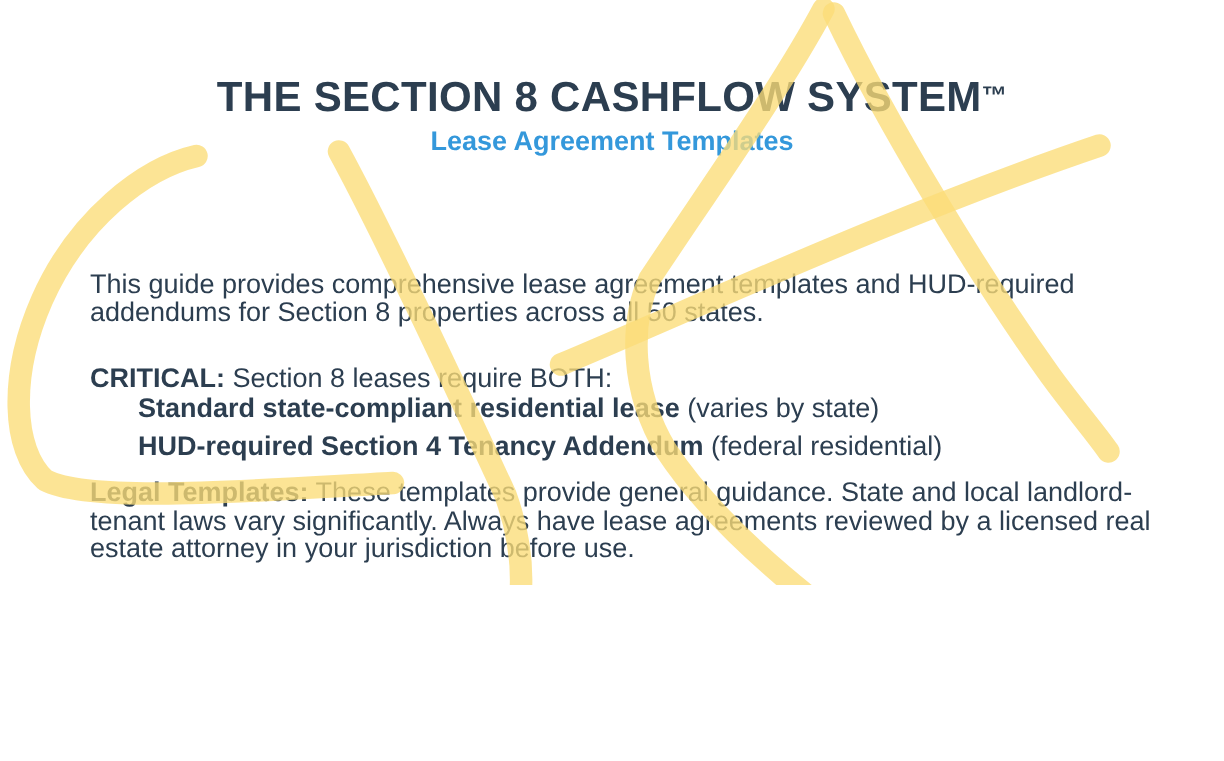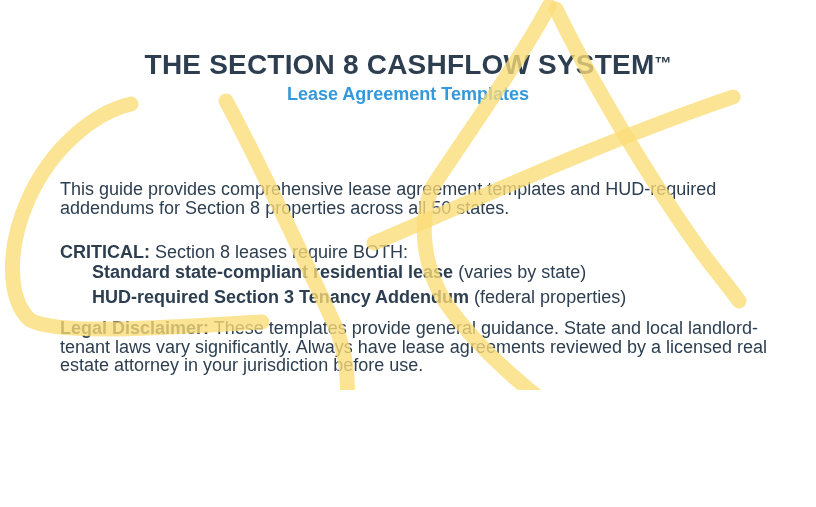--- a/index.html
+++ b/index.html
@@ -108,26 +108,26 @@
       <span class="b">CRITICAL:</span>
       <span class="normal">Section 8 leases require BOTH:</span>
     </div>
 
     <div class="body-block" id="requirement-1">
       <span class="b">Standard state-compliant residential lease</span>
       <span class="normal">(varies by state)</span>
     </div>
 
     <div class="body-block" id="requirement-2">
-      <span class="b">HUD-required Section 3 Tenancy Addendum</span>
-      <span class="normal">(federal properties)</span>
+      <span class="b">HUD-required Section 4 Tenancy Addendum</span>
+      <span class="normal">(federal residential)</span>
     </div>
 
     <div class="body-block" id="disclaimer">
-      <span class="b">Legal Disclaimer:</span>
+      <span class="b">Legal Templates:</span>
       <span class="normal">These templates provide general guidance. State and local landlord-tenant laws vary significantly. Always have lease agreements reviewed by a licensed real estate attorney in your jurisdiction before use.</span>
     </div>
 
   </div>
 
   <svg id="annotation-layer" viewBox="0 0 816 507" width="816" height="507">
     <g id="annotation-strokes" fill="none" stroke-linecap="round" stroke-linejoin="round">
         <path d="M 131 104 C 96 112, 52 146, 28 200 C 6 250, 8 300, 30 320 C 60 336, 170 327, 262 322" stroke="#fbdd77" stroke-width="15" stroke-opacity="0.78"></path>
         <path d="M 226 101 C 258 160, 300 250, 337 330 C 352 372, 350 412, 336 433 C 310 455, 230 456, 168 455" stroke="#fbdd77" stroke-width="15" stroke-opacity="0.78"></path>
         <path d="M 549 6 C 520 60, 470 130, 433 186 C 420 215, 420 260, 444 300 C 480 355, 560 420, 612 446" stroke="#fbdd77" stroke-width="15" stroke-opacity="0.78"></path>

